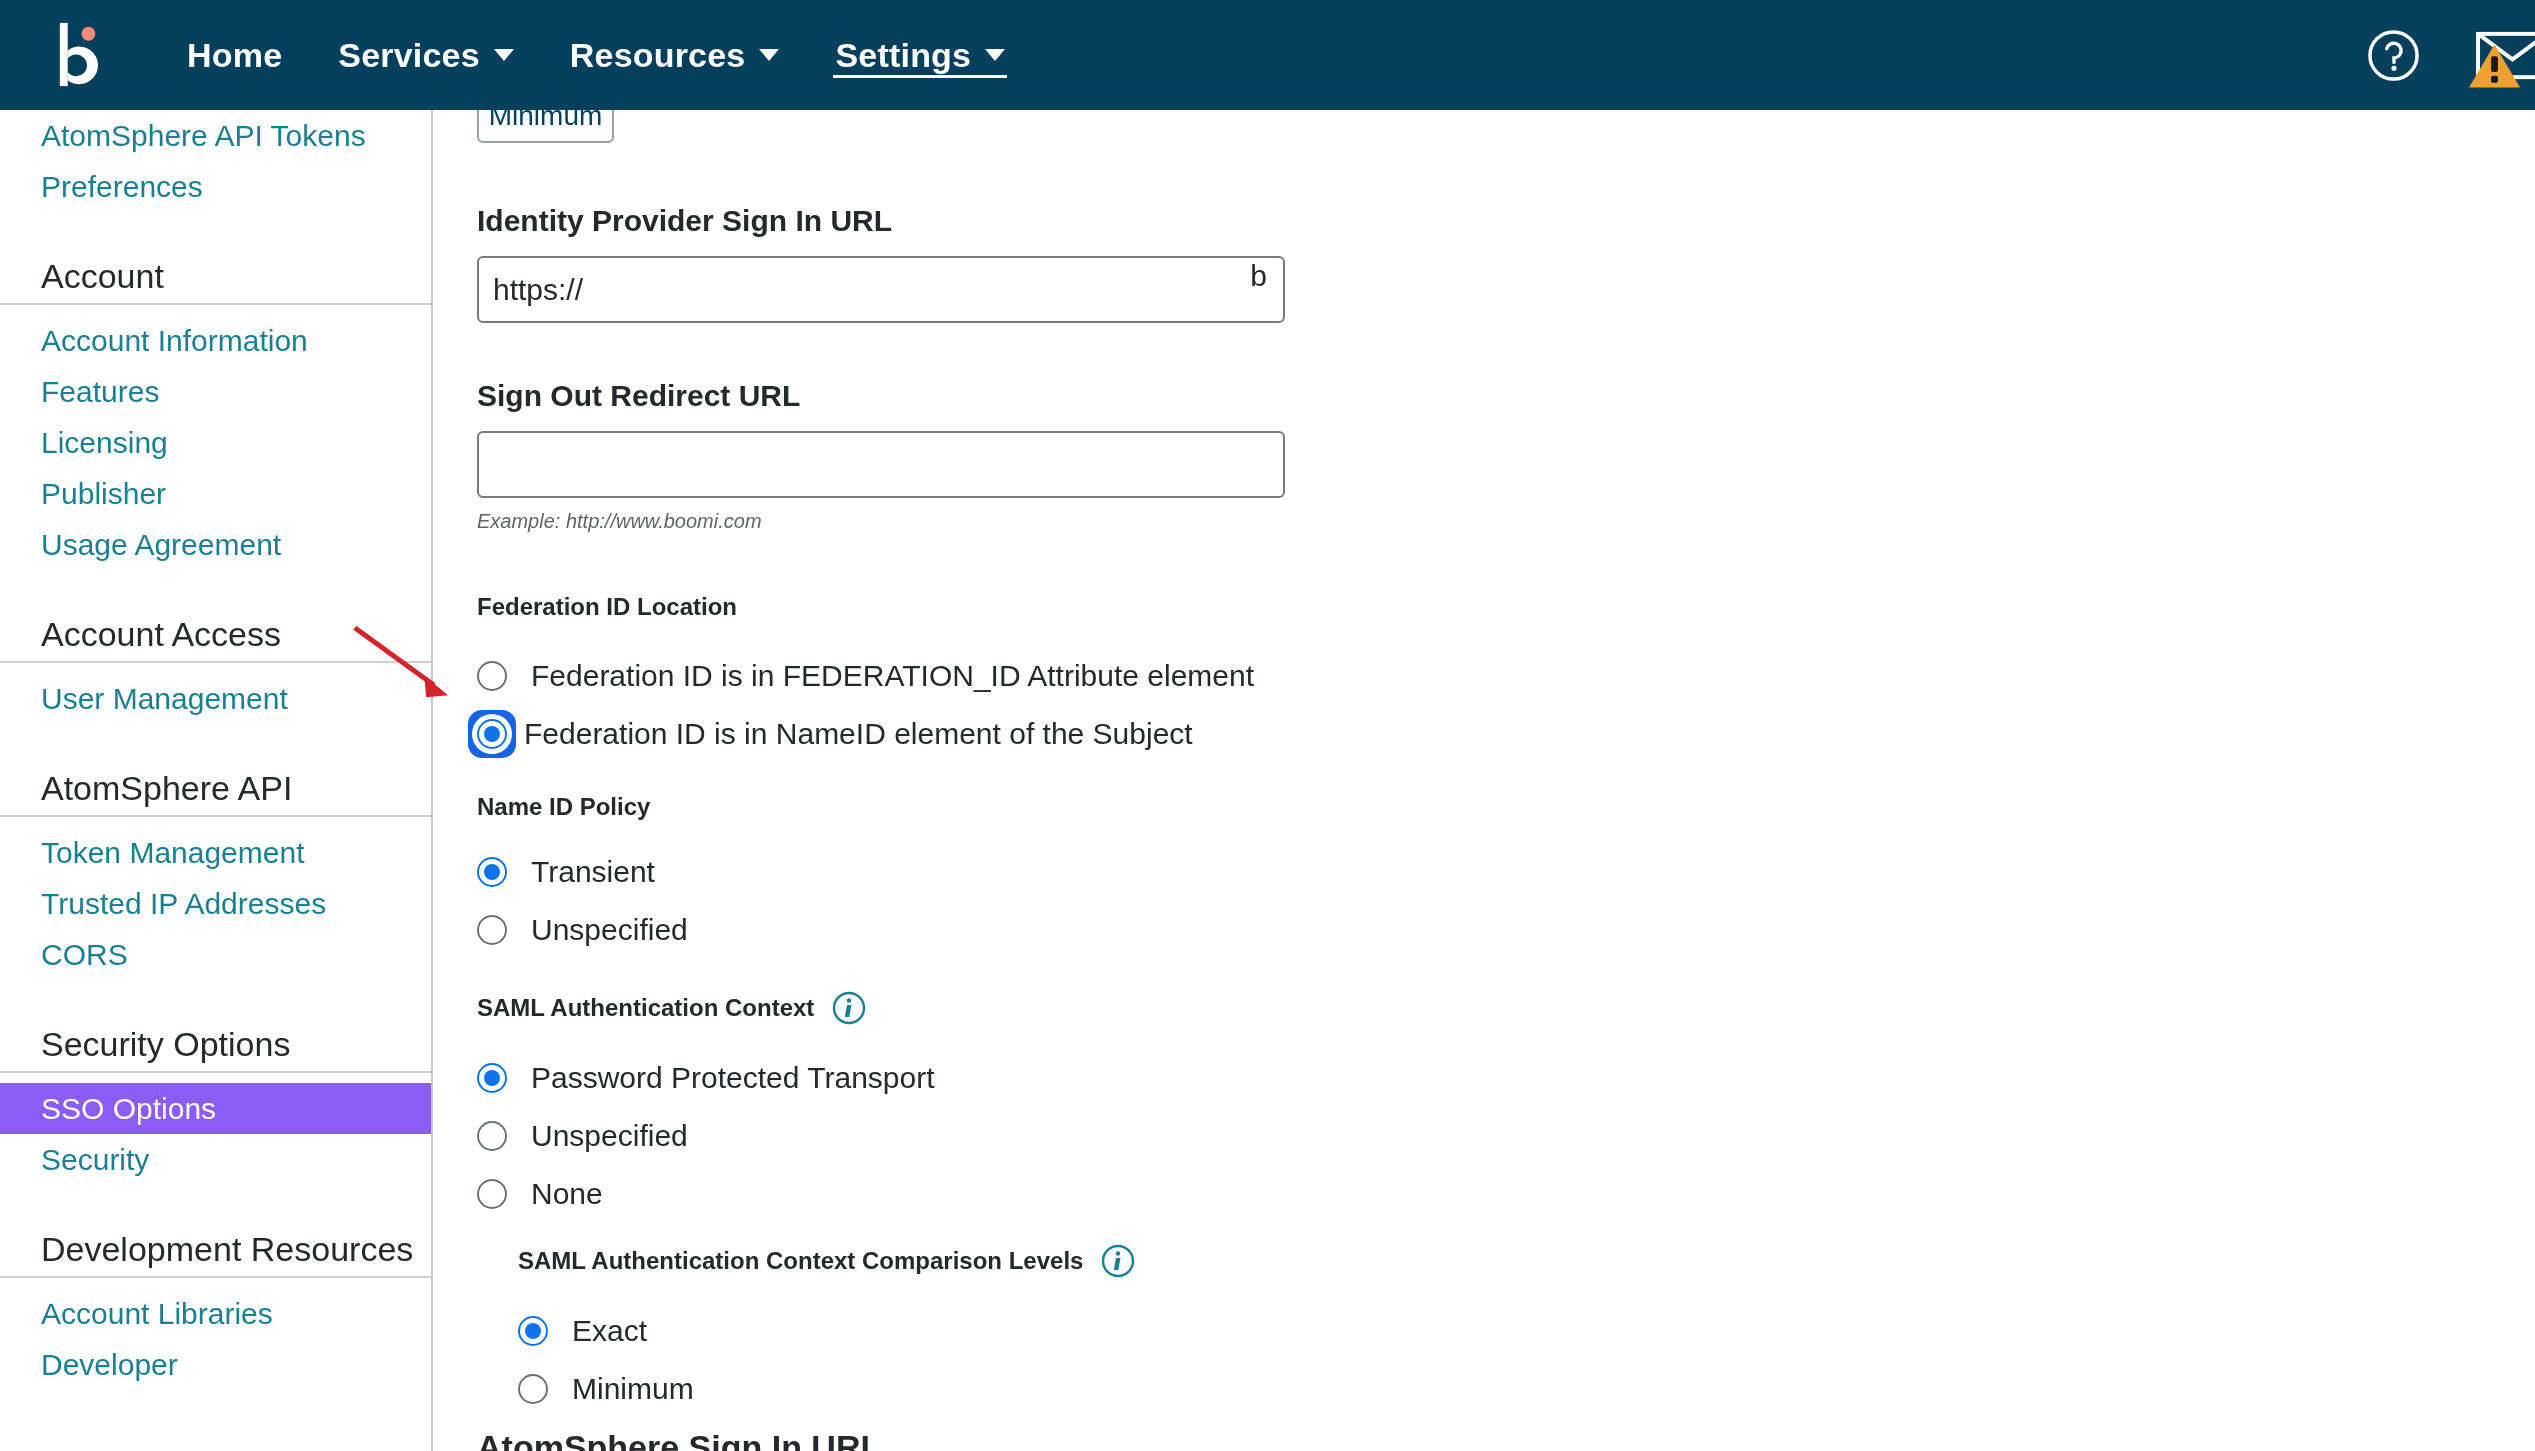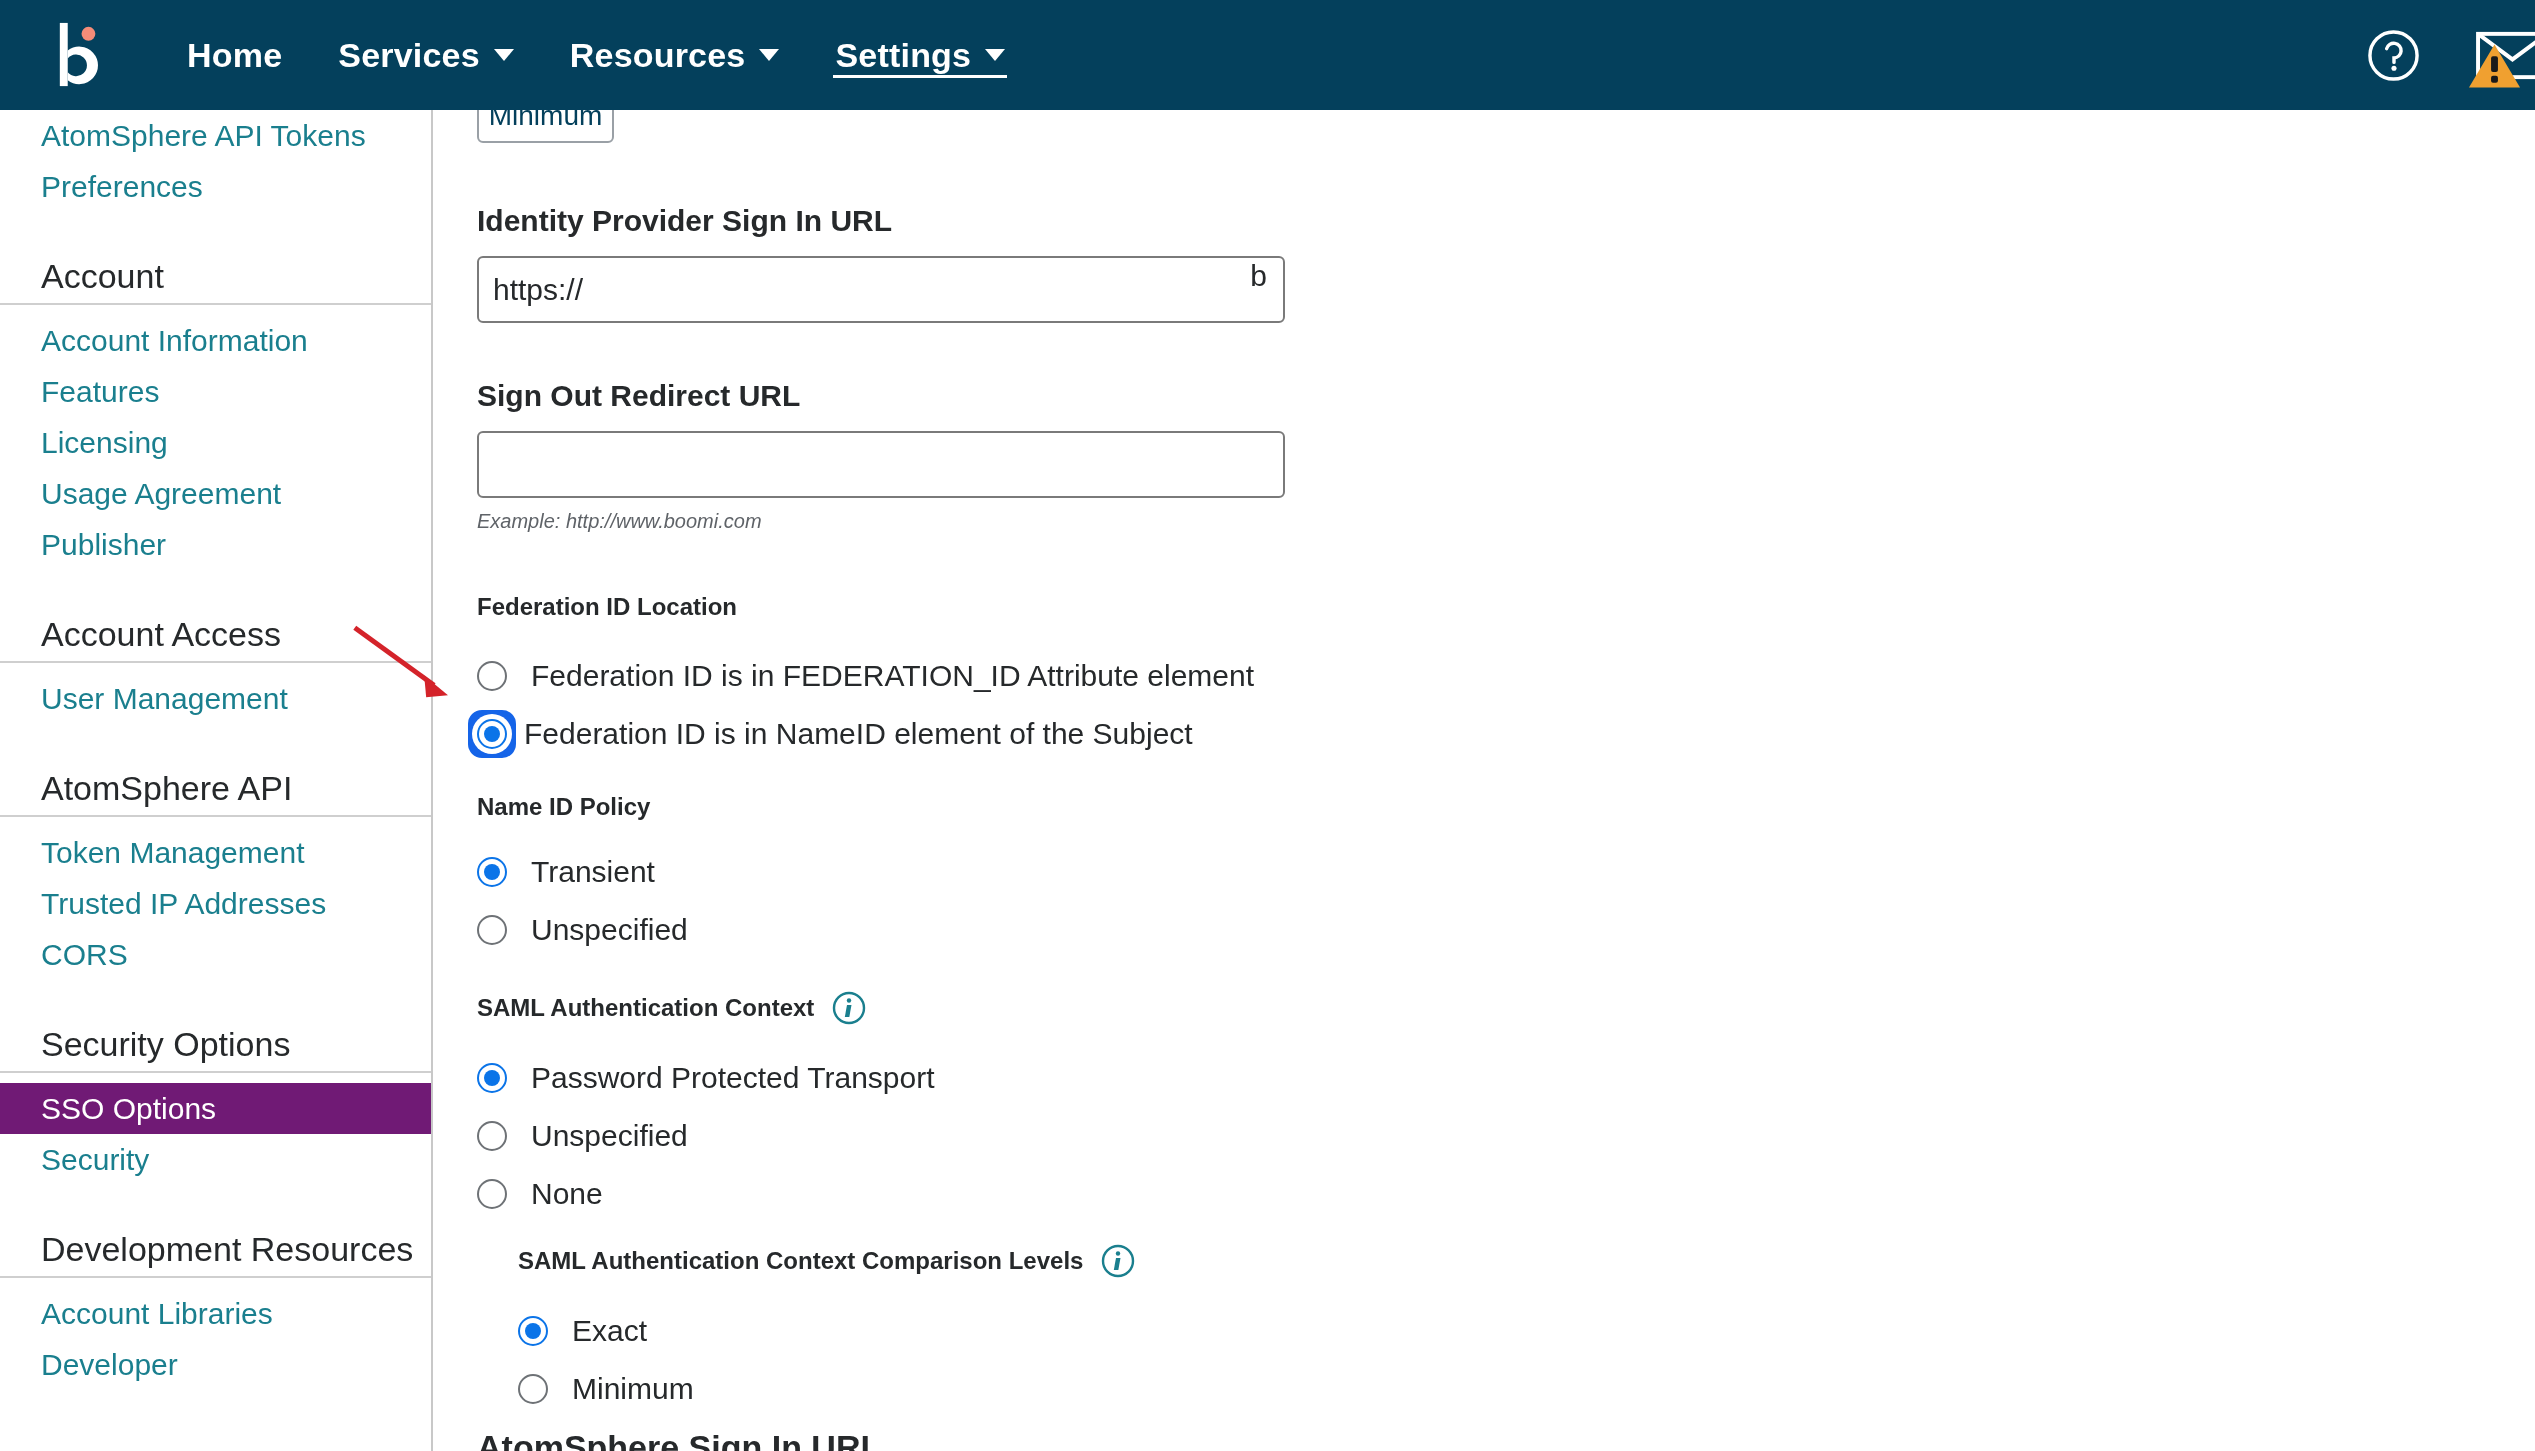--- a/index.html
+++ b/index.html
@@ -113,21 +113,21 @@
     font-size: 30px;
     font-weight: normal;
     padding: 0 0 0 41px;
     height: 51px;
     line-height: 51px;
     text-decoration: none;
     cursor: pointer;
     white-space: nowrap;
   }
   .side-link.selected {
-    background: #701a75;
+    background: #8b5cf6;
     color: #ffffff;
     width: 433px;
     box-sizing: border-box;
   }
   .side-header {
     font-size: 34px;
     color: #26292b;
     font-weight: normal;
     padding: 0 0 0 41px;
     height: 53px;
@@ -350,22 +350,22 @@
 <div class="sidebar">
 
   <a class="side-link">AtomSphere API Tokens</a>
   <a class="side-link">Preferences</a>
 
   <div class="side-header">Account</div>
   <div class="side-group">
     <a class="side-link">Account Information</a>
     <a class="side-link">Features</a>
     <a class="side-link">Licensing</a>
+    <a class="side-link">Publisher</a>
     <a class="side-link">Usage Agreement</a>
-    <a class="side-link">Publisher</a>
   </div>
 
   <div class="side-header">Account Access</div>
   <div class="side-group">
     <a class="side-link">User Management</a>
   </div>
 
   <div class="side-header">AtomSphere API</div>
   <div class="side-group">
     <a class="side-link">Token Management</a>

